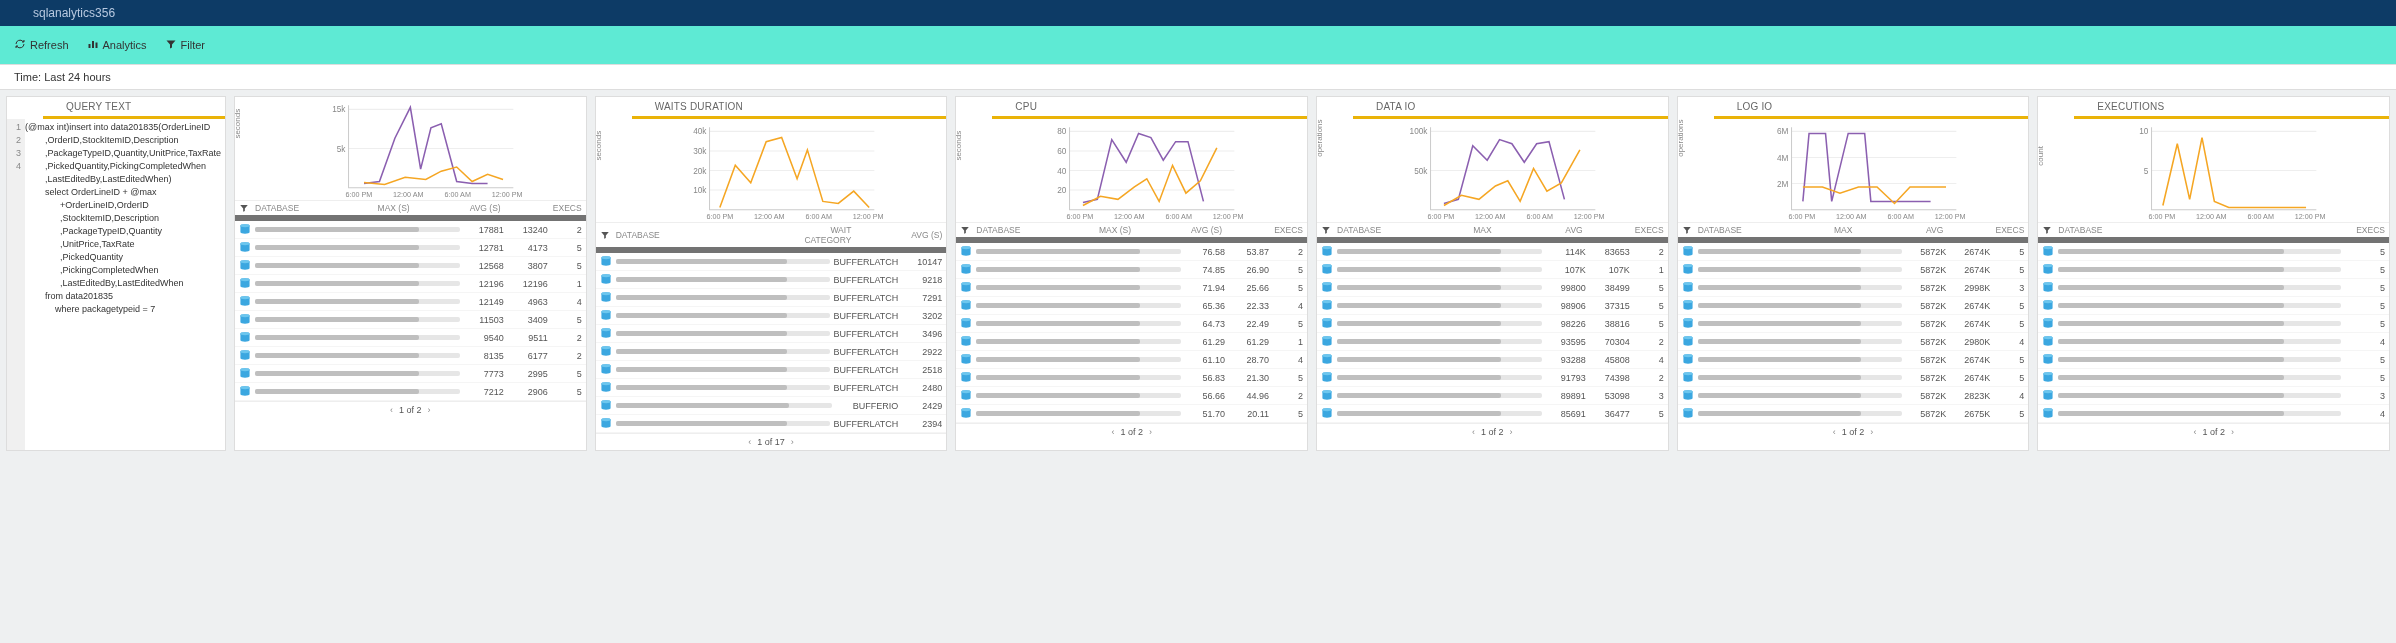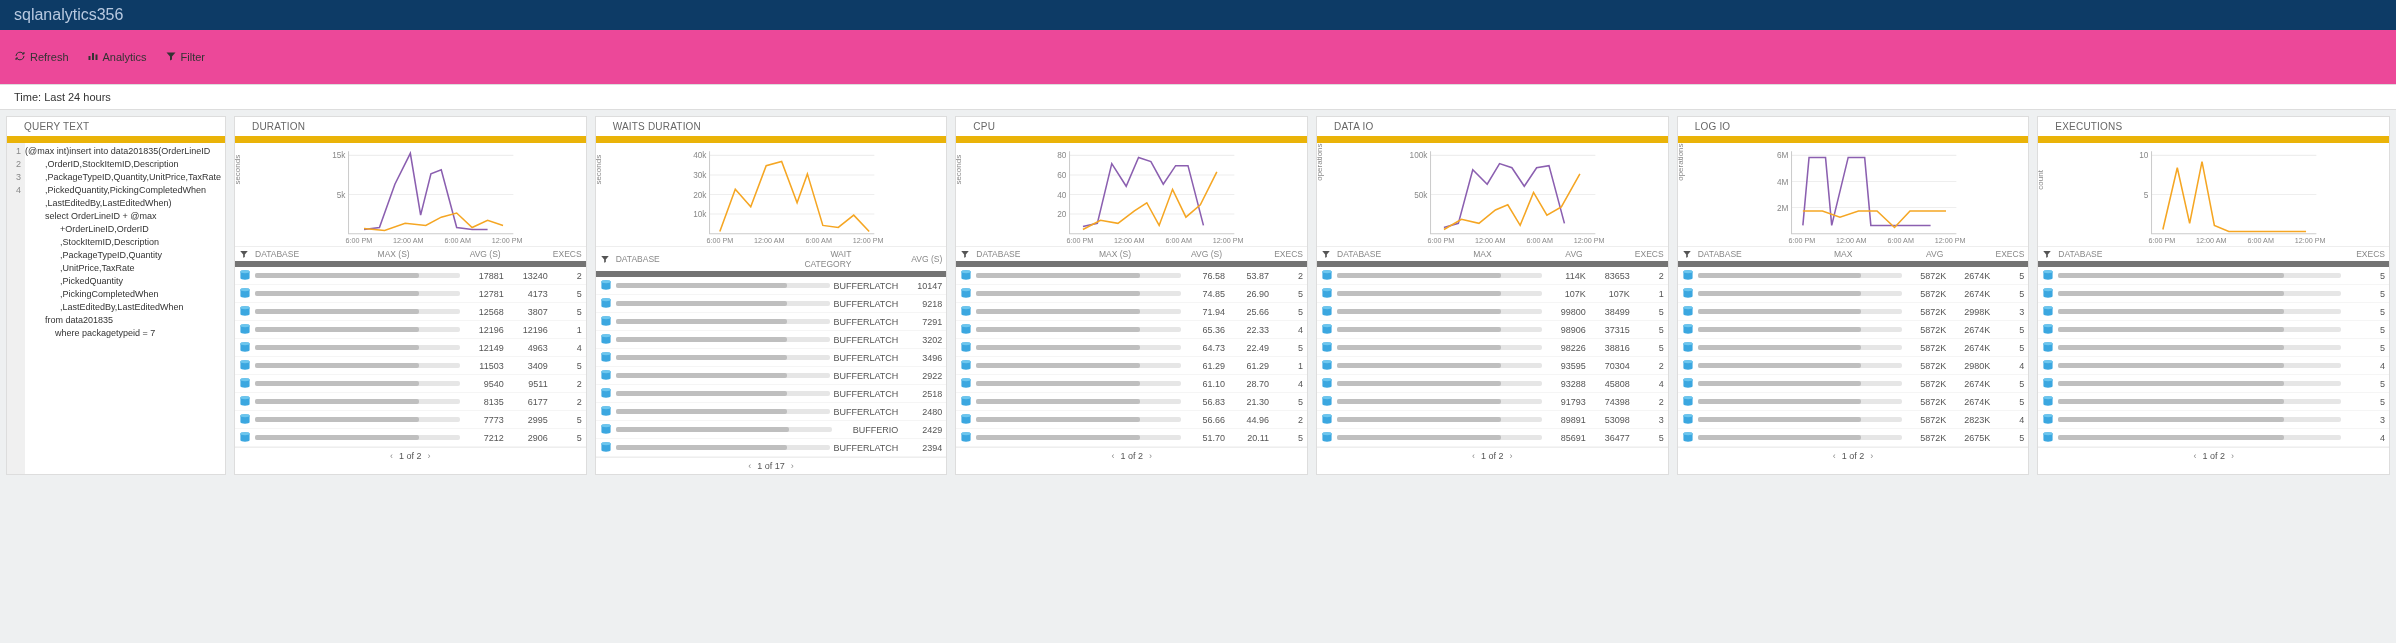--- a/index.html
+++ b/index.html
@@ -1,26 +1,26 @@
 <!DOCTYPE html>
 <html><head>
 <meta charset="utf-8">
 <style>
   * { box-sizing: border-box; margin: 0; padding: 0; font-family: "Segoe UI", Arial, sans-serif; }
   body { background: #eef0f1; font-size: 11px; color: #333; }
   .header { background: #0d3b66; color: #fff; padding: 6px 14px; }
   .header .title { font-size: 16px; font-weight: 400; }
-  .header .subtitle { font-size: 16px; color: #b8c9e0; }
-  .toolbar { background: #ec4899; border-bottom: 1px solid #ddd; padding: 20px 14px; display: flex; gap: 18px; align-items: flex-end; font-size: 11px; }
+  .header .subtitle { font-size: 12px; color: #b8c9e0; margin-left: 19px; }
+  .toolbar { background: #5eead4; border-bottom: 1px solid #ddd; padding: 12px 14px; display: flex; gap: 18px; align-items: flex-end; font-size: 11px; }
   .toolbar-item { display: flex; align-items: center; gap: 4px; cursor: pointer; color: #333; }
   .toolbar-item svg { width: 12px; height: 12px; }
   .timebar { background: #fff; border-bottom: 1px solid #ddd; padding: 6px 14px; font-size: 11px; }
   .main { display: flex; gap: 8px; padding: 6px; }
   .panel { background: #fff; border: 1px solid #ddd; display: flex; flex-direction: column; }
-  .panel-title { font-size: 10px; color: #666; padding: 4px 17px; border-bottom: 7px solid #eab308; letter-spacing: .2px; }
+  .panel-title { font-size: 10px; color: #666; padding: 4px 23px; border-bottom: 3px solid #eab308; letter-spacing: .2px; margin-left: 36px; }
   .querytext { width: 220px; min-width:220px; }
   .code-wrap { display:flex; font-family: Consolas, monospace; font-size: 9px; line-height: 13px; color:#333; flex:1; overflow:hidden;}
   .gutter { background:#f0f0f0; color:#888; text-align:right; padding: 2px 4px; user-select:none; width:18px;}
   .code { padding: 2px 0; white-space: pre; }
   .metric-panel { flex: 1; min-width: 0; }
   .chart { height: 104px; position: relative; border-bottom: 1px solid #eee; }
   .chart svg { width: 100%; height: 100%; }
   .ylabel { position:absolute; left:2px; top:50%; transform: rotate(-90deg) translateX(50%); transform-origin:left; font-size:8px; color:#888; }
   .table { flex:1; display:flex; flex-direction:column; }
   .thead { display:flex; padding: 2px 4px; font-size:8.5px; color:#888; border-bottom:6px solid #737373; align-items:center; gap:4px;}
@@ -107,21 +107,20 @@
               ,PickedQuantity
               ,PickingCompletedWhen
               ,LastEditedBy,LastEditedWhen
         from data201835
             where packagetypeid = 7</div>
     </div>
   </div>
 
   <div id="panels-host" style="display:flex; gap:8px; flex:1; min-width:0;">
       <div class="panel metric-panel">
-        <div class="panel-title">DURATION</div>
         <div class="chart"><div class="ylabel">seconds</div><svg viewBox="0 0 210 100">
             <line x1="45" x2="205" y1="50" y2="50" stroke="#eee"></line>
             <text x="42" y="53" text-anchor="end" font-size="8" fill="#888">5k</text>
             <line x1="45" x2="205" y1="12" y2="12" stroke="#eee"></line>
             <text x="42" y="15" text-anchor="end" font-size="8" fill="#888">15k</text>
             <path d="M45 8 V88 H205" stroke="#ccc" fill="none"></path>
             <text x="55" y="97" text-anchor="middle" font-size="7" fill="#888">6:00 PM</text>
             <text x="103" y="97" text-anchor="middle" font-size="7" fill="#888">12:00 AM</text>
             <text x="151" y="97" text-anchor="middle" font-size="7" fill="#888">6:00 AM</text>
             <text x="199" y="97" text-anchor="middle" font-size="7" fill="#888">12:00 PM</text>

